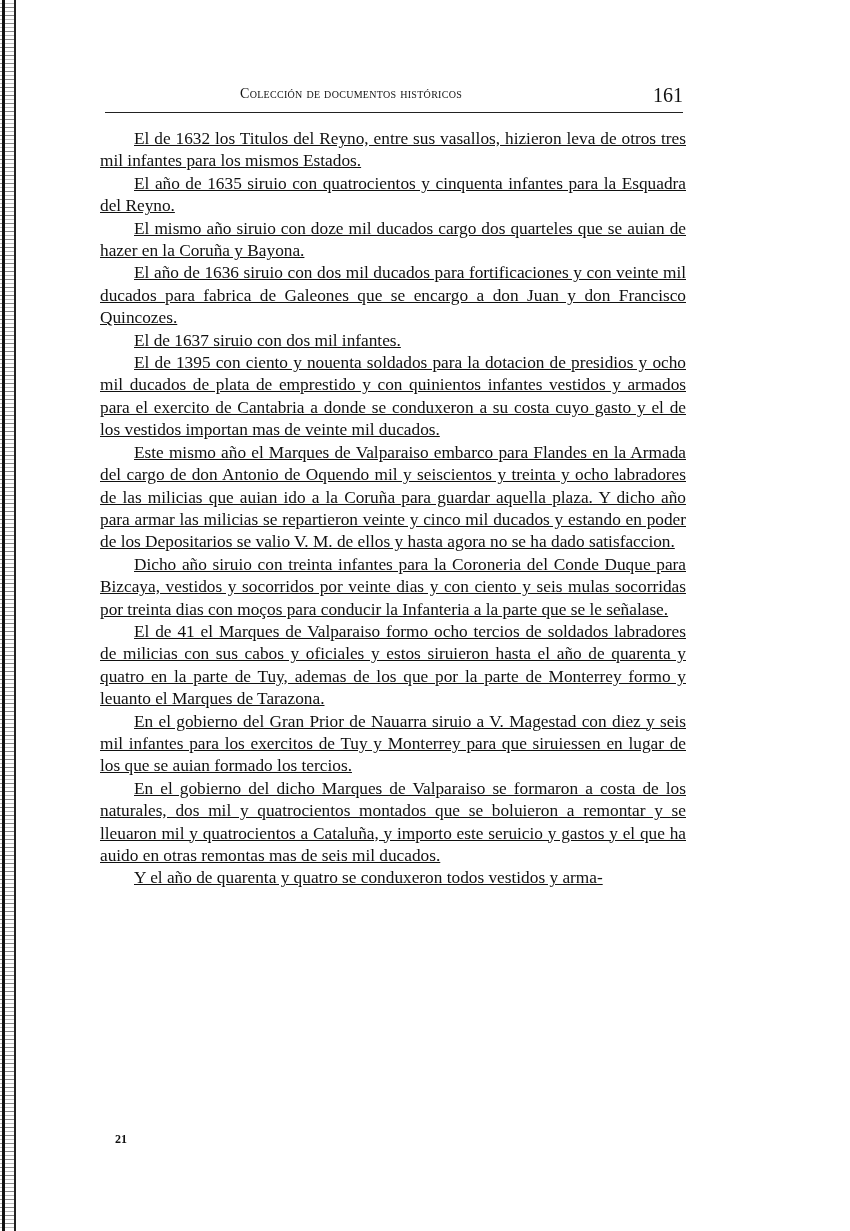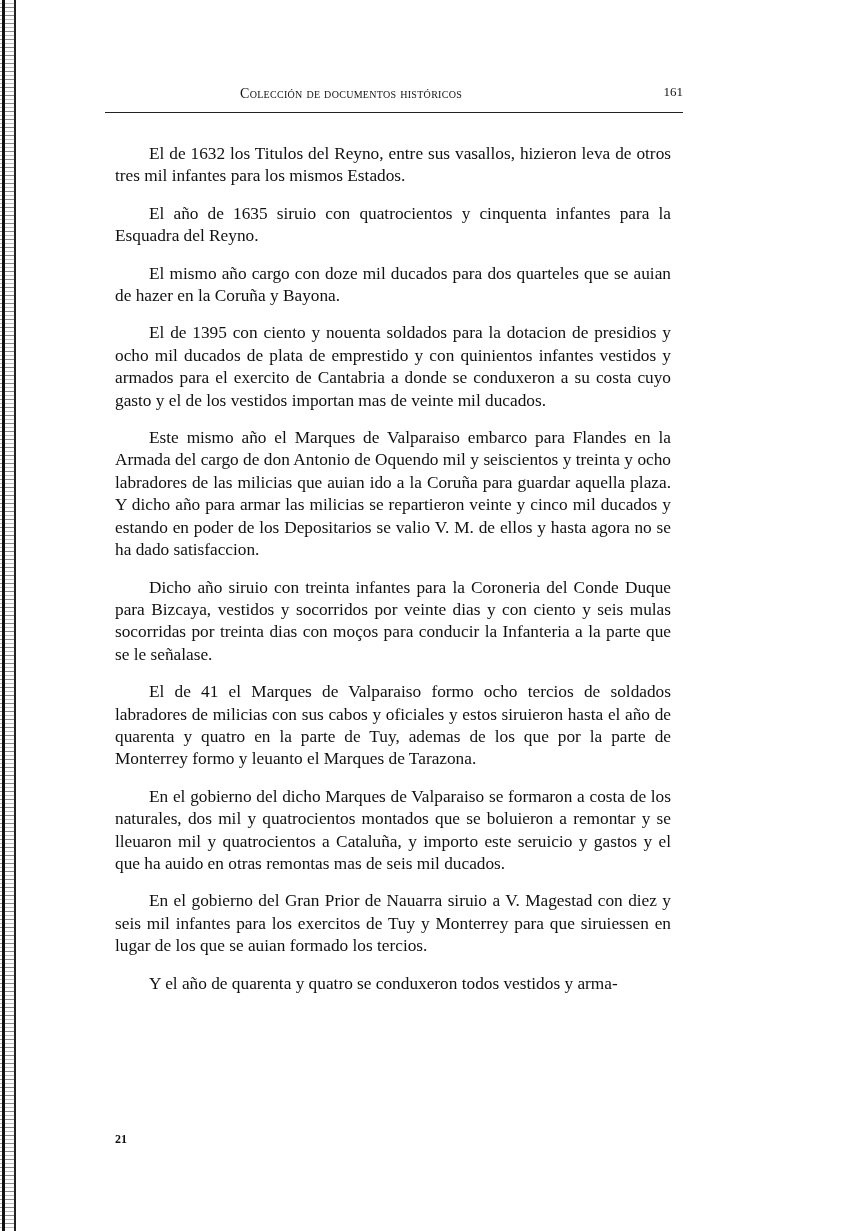--- a/index.html
+++ b/index.html
@@ -19,46 +19,48 @@
     content: ""; position: absolute; left: 14px; top: 0; width: 2px; height: 100%; background: #222;
   }
   .running-head {
     position: absolute; left: 105px; top: 82px; width: 578px; height: 30px;
     border-bottom: 1.5px solid #222;
   }
   .running-title {
     position: absolute; left: 135px; top: 4px;
     font-size: 14px; letter-spacing: 0.3px; font-variant: small-caps;
   }
-  .page-number { position: absolute; right: 0; top: 2px; font-size: 13px; }
+  .page-number { position: absolute; right: 0; top: 2px; font-size: 20px; }
   .body-text {
     position: absolute; left: 100px; top: 128px; width: 586px;
     font-size: 17.3px; line-height: 22.4px; text-align: justify;
   }
-  .para { margin: 15px; text-indent: 34px; }
+  .para { margin: 0; text-indent: 34px; text-decoration: underline; }
   .signature {
     position: absolute; left: 115px; top: 1092px; font-size: 12px; font-weight: bold; margin-top: 40px;
   }
 </style>
 </head>
 <body>
 
 <div class="binding-edge"></div>
 
 <div class="running-head">
   <span class="running-title">Colección de documentos históricos</span>
   <span class="page-number">161</span>
 </div>
 
 <div class="body-text">
   <p class="para">El de 1632 los Titulos del Reyno, entre sus vasallos, hizieron leva de otros tres mil infantes para los mismos Estados.</p>
   <p class="para">El año de 1635 siruio con quatrocientos y cinquenta infantes para la Esquadra del Reyno.</p>
-  <p class="para">El mismo año cargo con doze mil ducados para dos quarteles que se auian de hazer en la Coruña y Bayona.</p>
+  <p class="para">El mismo año siruio con doze mil ducados cargo dos quarteles que se auian de hazer en la Coruña y Bayona.</p>
+  <p class="para">El año de 1636 siruio con dos mil ducados para fortificaciones y con veinte mil ducados para fabrica de Galeones que se encargo a don Juan y don Francisco Quincozes.</p>
+  <p class="para">El de 1637 siruio con dos mil infantes.</p>
   <p class="para">El de 1395 con ciento y nouenta soldados para la dotacion de presidios y ocho mil ducados de plata de emprestido y con quinientos infantes vestidos y armados para el exercito de Cantabria a donde se conduxeron a su costa cuyo gasto y el de los vestidos importan mas de veinte mil ducados.</p>
   <p class="para">Este mismo año el Marques de Valparaiso embarco para Flandes en la Armada del cargo de don Antonio de Oquendo mil y seiscientos y treinta y ocho labradores de las milicias que auian ido a la Coruña para guardar aquella plaza. Y dicho año para armar las milicias se repartieron veinte y cinco mil ducados y estando en poder de los Depositarios se valio V. M. de ellos y hasta agora no se ha dado satisfaccion.</p>
   <p class="para">Dicho año siruio con treinta infantes para la Coroneria del Conde Duque para Bizcaya, vestidos y socorridos por veinte dias y con ciento y seis mulas socorridas por treinta dias con moços para conducir la Infanteria a la parte que se le señalase.</p>
   <p class="para">El de 41 el Marques de Valparaiso formo ocho tercios de soldados labradores de milicias con sus cabos y oficiales y estos siruieron hasta el año de quarenta y quatro en la parte de Tuy, ademas de los que por la parte de Monterrey formo y leuanto el Marques de Tarazona.</p>
+  <p class="para">En el gobierno del Gran Prior de Nauarra siruio a V. Magestad con diez y seis mil infantes para los exercitos de Tuy y Monterrey para que siruiessen en lugar de los que se auian formado los tercios.</p>
   <p class="para">En el gobierno del dicho Marques de Valparaiso se formaron a costa de los naturales, dos mil y quatrocientos montados que se boluieron a remontar y se lleuaron mil y quatrocientos a Cataluña, y importo este seruicio y gastos y el que ha auido en otras remontas mas de seis mil ducados.</p>
-  <p class="para">En el gobierno del Gran Prior de Nauarra siruio a V. Magestad con diez y seis mil infantes para los exercitos de Tuy y Monterrey para que siruiessen en lugar de los que se auian formado los tercios.</p>
   <p class="para">Y el año de quarenta y quatro se conduxeron todos vestidos y arma-</p>
 </div>
 
 <div class="signature">21</div>
 
 </body></html>

